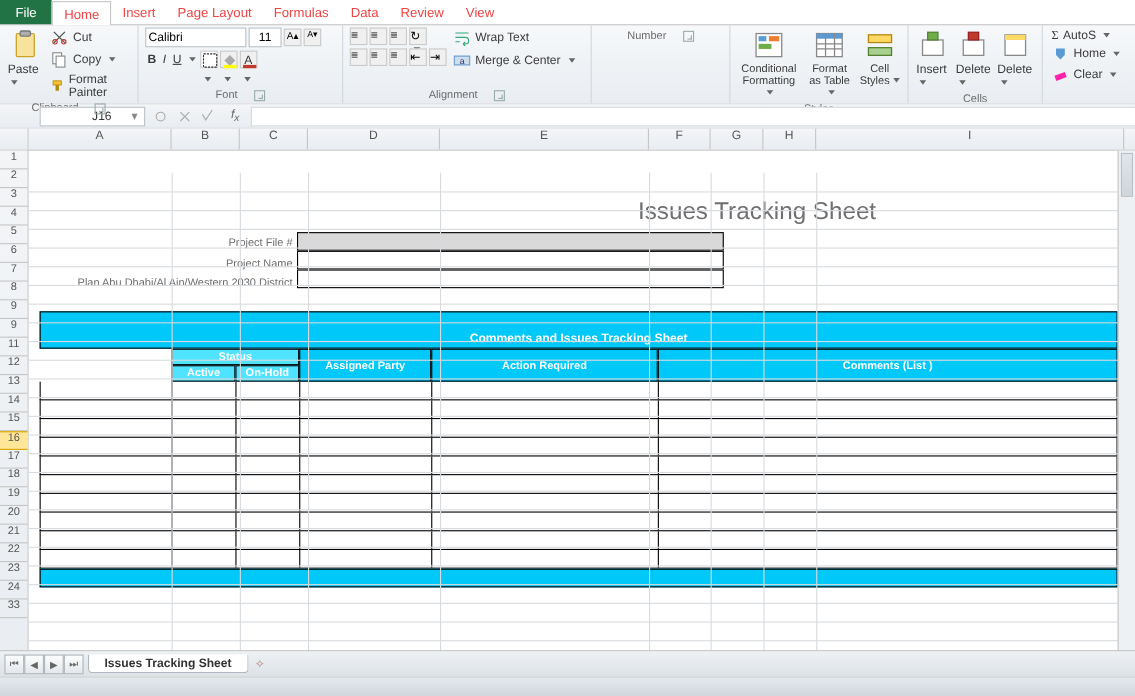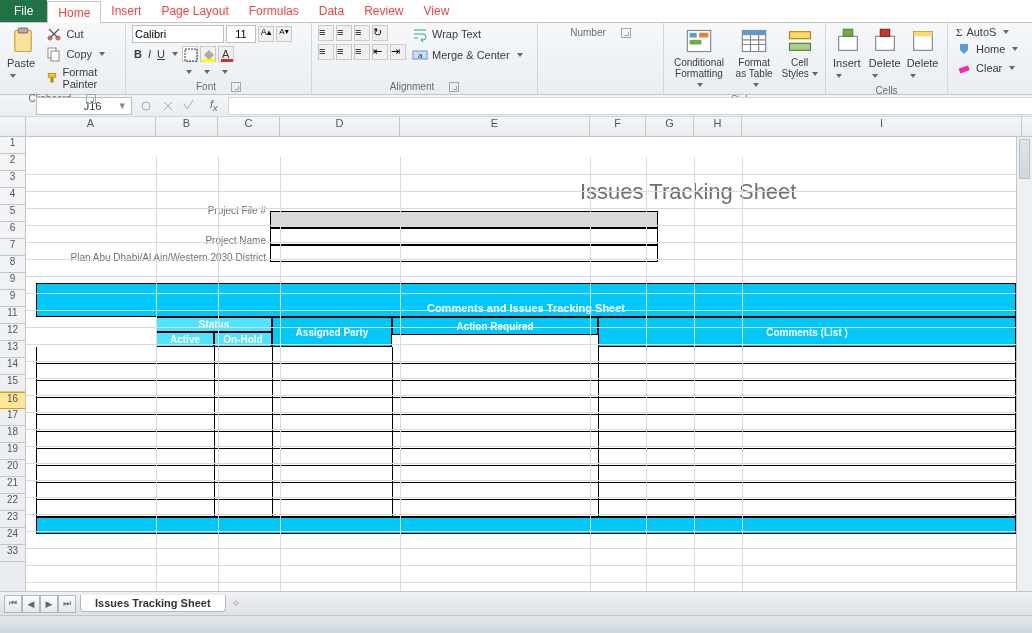--- a/index.html
+++ b/index.html
@@ -326,34 +326,34 @@
       <div>21</div>
       <div>22</div>
       <div>23</div>
       <div>24</div>
       <div>33</div>
     </div>
   <div class="grid" id="grid">
 
     <div class="sheet-title" style="left:554px;top:22px">Issues Tracking Sheet</div>
 
-    <div class="formlabel" style="left:120px;top:48px;width:120px">Project File #</div>
+    <div class="formlabel" style="left:120px;top:59px;width:120px">Project File #</div>
     <div class="formbox gray" style="left:244px;top:54px;width:388px;height:17px"></div>
     <div class="formlabel" style="left:120px;top:78px;width:120px">Project Name</div>
     <div class="formbox" style="left:244px;top:71px;width:388px;height:17px"></div>
     <div class="formlabel" style="left:20px;top:95px;width:220px">Plan Abu Dhabi/Al Ain/Western 2030 District</div>
     <div class="formbox" style="left:244px;top:88px;width:388px;height:17px"></div>
 
     <div class="bigcyan" style="left:10px;top:126px;right:16px;height:34px;display:flex;align-items:flex-end;justify-content:center;color:#fff;font-weight:bold;font-size:11px;padding-bottom:2px">Comments and Issues Tracking Sheet</div>
 
     <div class="tblhdr light" style="left:130px;top:160px;width:116px;height:15px">Status</div>
     <div class="tblhdr light" style="left:130px;top:175px;width:58px;height:15px">Active</div>
     <div class="tblhdr light" style="left:188px;top:175px;width:58px;height:15px">On-Hold</div>
     <div class="tblhdr" style="left:246px;top:160px;width:120px;height:30px">Assigned Party</div>
-    <div class="tblhdr" style="left:366px;top:160px;width:206px;height:18px">Action Required</div>
+    <div class="tblhdr" style="left:366px;top:160px;width:206px;height:30px">Action Required</div>
     <div class="tblhdr" style="left:572px;top:160px;right:16px;height:30px">Comments (List )</div>
 
     <div id="datarows">
         <div class="datarow" style="top: 190px; height: 17px; right: 16px; display: flex; border-left: 1px solid rgb(0, 0, 0);">
           <div class="cellb" style="width: 120px;"></div>
           <div class="cellb" style="width: 58px;"></div>
           <div class="cellb" style="width: 58px;"></div>
           <div class="cellb" style="width: 120px;"></div>
           <div class="cellb" style="width: 206px;"></div>
           <div class="cellb" style="flex: 1 1 0%;"></div>

